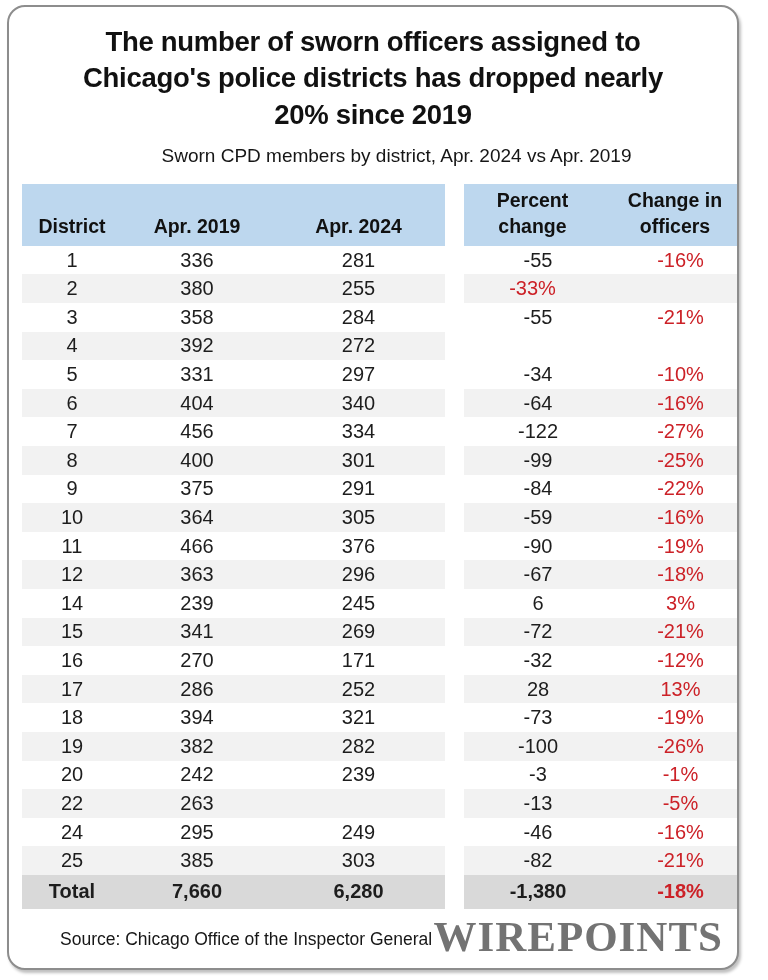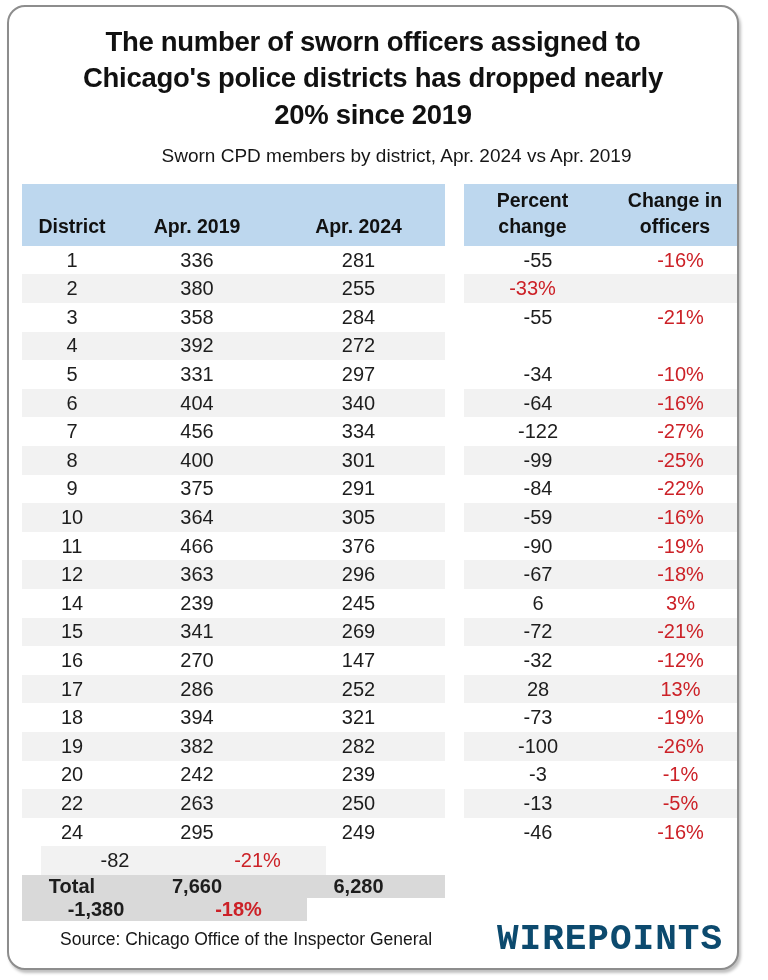--- a/index.html
+++ b/index.html
@@ -69,43 +69,43 @@
     font-weight: bold;
     font-size: 19.5px;
     line-height: 1.3;
     white-space: pre-line;
     color: #111111;
   }
   .thead .c-pct { color: #111111; }
   
   .striped .lgrp, .striped .rgrp { background: #f2f2f2; }
   
-  .total { height: 34px; font-weight: bold; flex-direction: column; }
+  .total { height: 34px; font-weight: bold; }
   .total .lgrp, .total .rgrp { background: #d9d9d9; }
   
   .footer {
     position: absolute;
     left: 0; right: 0; bottom: 8px;
     display: flex;
     justify-content: space-between;
     align-items: flex-end;
     padding: 0 14px 0 16px;
   }
   .source {
     font-size: 17.5px;
     color: #161616;
     padding-bottom: 10px;
     margin-left: 35px;
   }
   .logo {
-    font-family: Liberation Mono, monospace;
+    font-family: Liberation Serif, serif;
     font-weight: bold;
-    font-size: 36px;
+    font-size: 43px;
     letter-spacing: 1px;
-    color: #0c4a6e;
+    color: #737373;
     line-height: 1.1;
   }
 </style>
 </head>
 <body>
 
 <div class="card">
 
   <div class="title">The number of sworn officers assigned to
 Chicago's police districts has dropped nearly
@@ -290,21 +290,21 @@
     <div class="ggap"></div>
     <div class="rgrp">
       <div class="c c-change">-72</div>
       <div class="c c-pct">-21%</div>
     </div>
   </div>
         <div class="trow">
     <div class="lgrp">
       <div class="c c-district">16</div>
       <div class="c c-2019">270</div>
-      <div class="c c-2024">147</div>
+      <div class="c c-2024">171</div>
     </div>
     <div class="ggap"></div>
     <div class="rgrp">
       <div class="c c-change">-32</div>
       <div class="c c-pct">-12%</div>
     </div>
   </div>
         <div class="trow striped">
     <div class="lgrp">
       <div class="c c-district">17</div>
@@ -350,41 +350,45 @@
     <div class="ggap"></div>
     <div class="rgrp">
       <div class="c c-change">-3</div>
       <div class="c c-pct">-1%</div>
     </div>
   </div>
         <div class="trow striped">
     <div class="lgrp">
       <div class="c c-district">22</div>
       <div class="c c-2019">263</div>
-      <div class="c c-2024">250</div>
     </div>
     <div class="ggap"></div>
     <div class="rgrp">
       <div class="c c-change">-13</div>
       <div class="c c-pct">-5%</div>
     </div>
   </div>
         <div class="trow">
     <div class="lgrp">
       <div class="c c-district">24</div>
       <div class="c c-2019">295</div>
       <div class="c c-2024">249</div>
     </div>
     <div class="ggap"></div>
     <div class="rgrp">
       <div class="c c-change">-46</div>
       <div class="c c-pct">-16%</div>
     </div>
   </div>
         <div class="trow striped">
+    <div class="lgrp">
+      <div class="c c-district">25</div>
+      <div class="c c-2019">385</div>
+      <div class="c c-2024">303</div>
+    </div>
     <div class="ggap"></div>
     <div class="rgrp">
       <div class="c c-change">-82</div>
       <div class="c c-pct">-21%</div>
     </div>
   </div>
       </div>
 
     <div class="trow total">
       <div class="lgrp">

